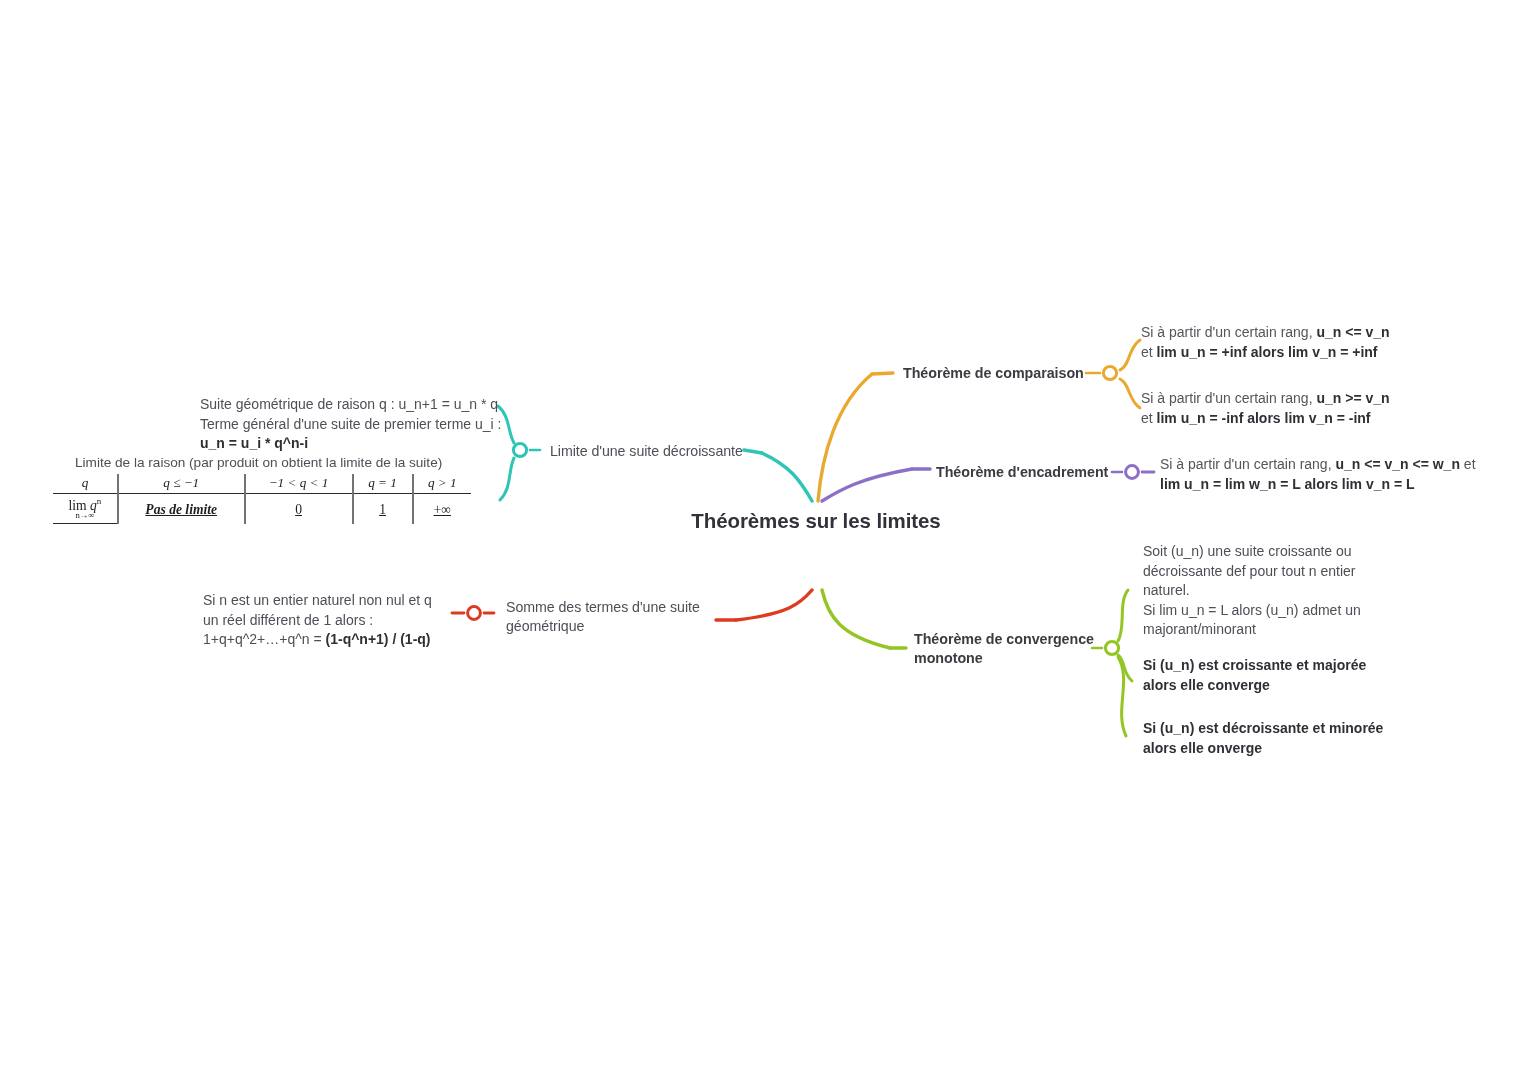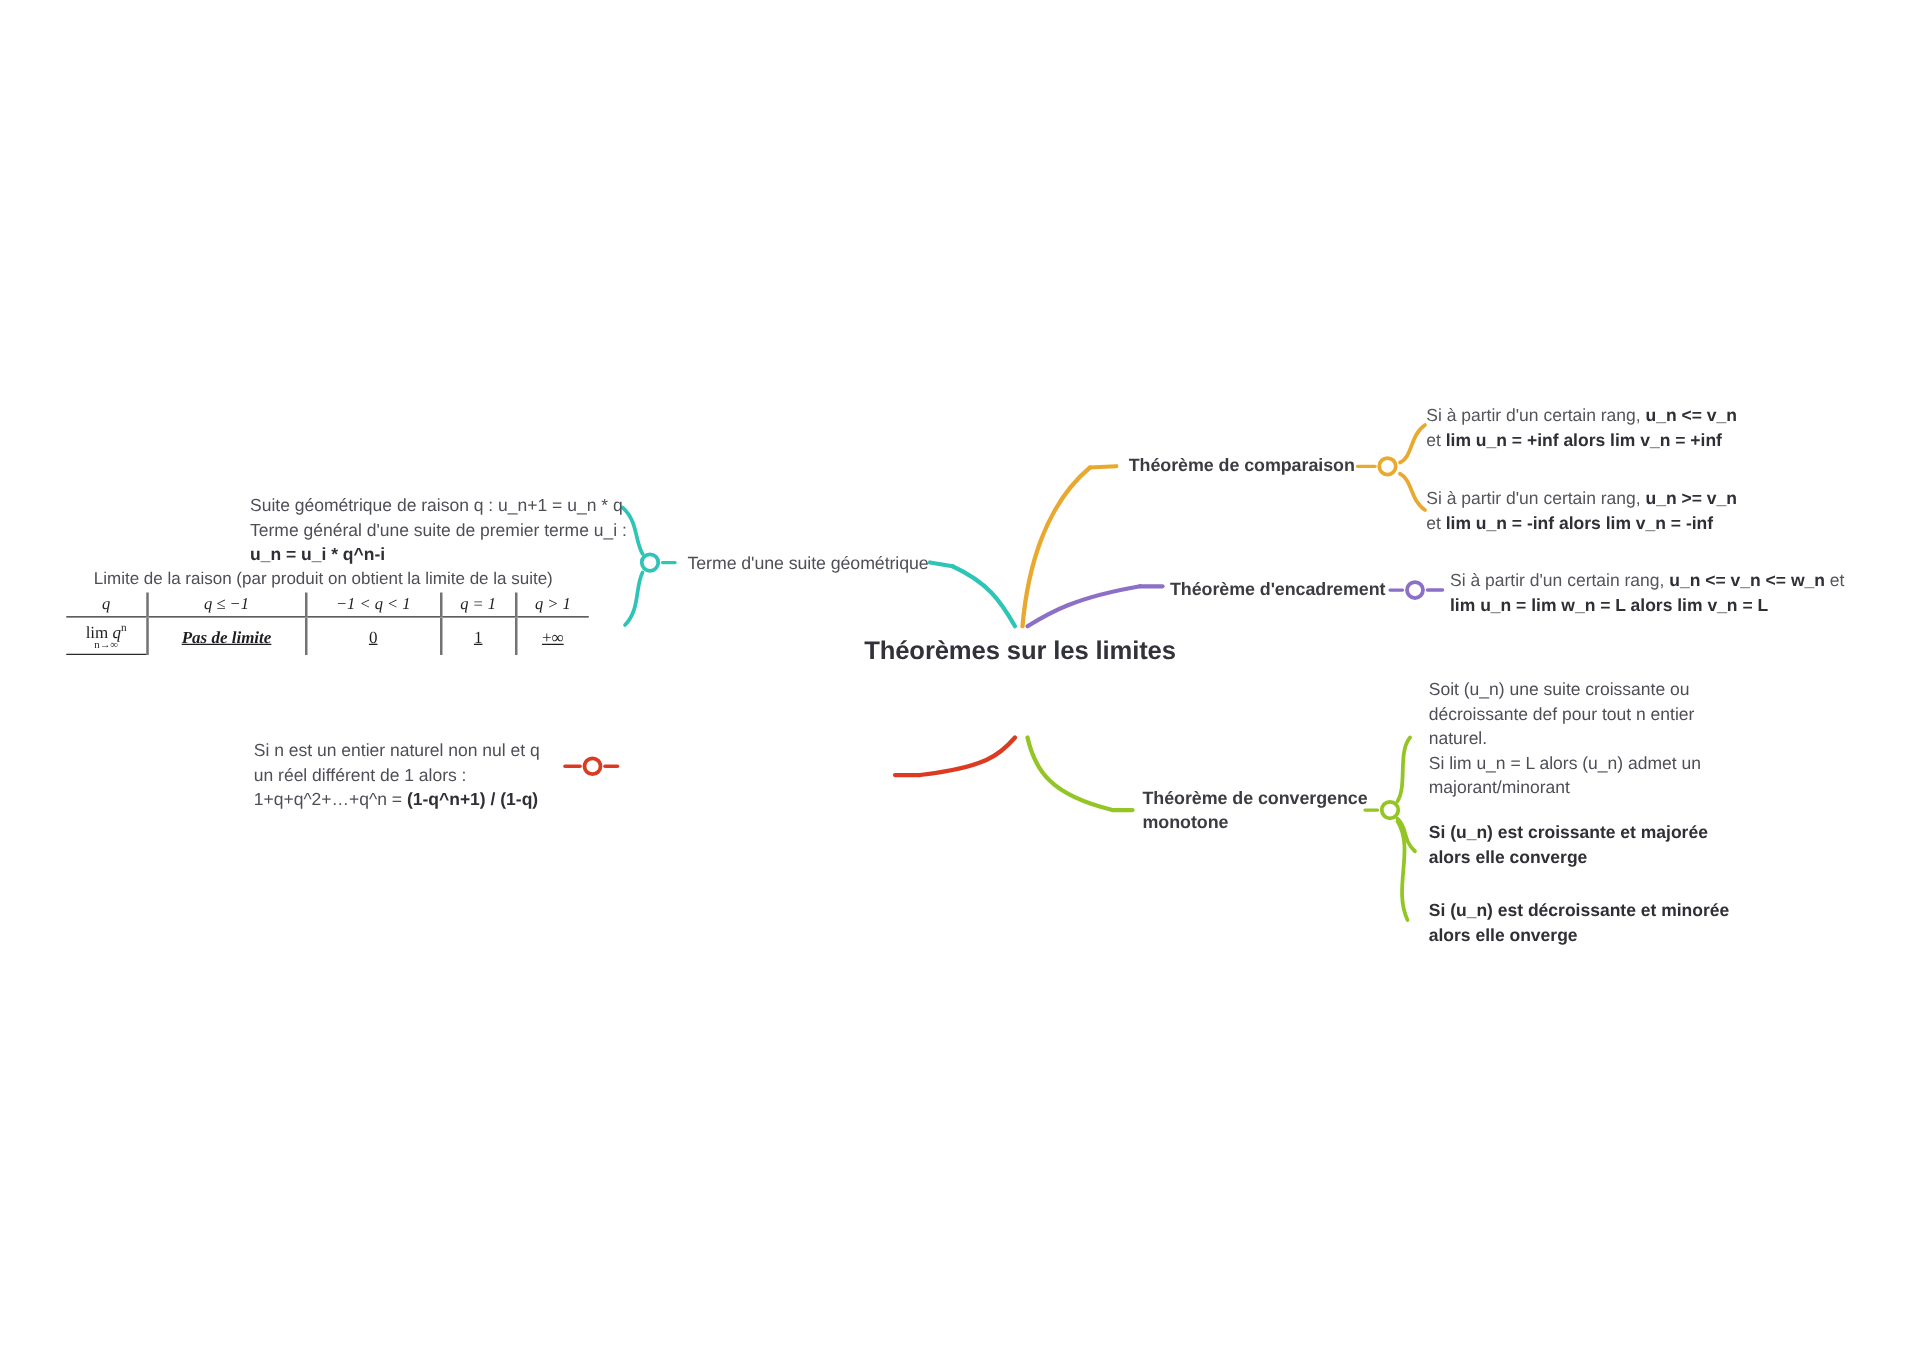--- a/index.html
+++ b/index.html
@@ -212,21 +212,21 @@
     <div>Si (u_n) est croissante et majorée</div>
     <div>alors elle converge</div>
   </div>
 
   <div class="node-txt leaf allbold" style="left:1143px; top:719px; width:270px;">
     <div>Si (u_n) est décroissante et minorée</div>
     <div>alors elle onverge</div>
   </div>
 
   <div class="node-txt main-label" style="left:550px; top:442px; width:230px; font-weight:normal; font-size:14.2px; color:#4e4e57;">
-    <span>Terme d'une suite géométrique</span>
+    <span>Limite d'une suite décroissante</span>
   </div>
 
   <div class="node-txt leaf plain" style="left:180px; top:395px; width:330px;margin-left:20px;">
     <div>Suite géométrique de raison q : u_n+1 = u_n * q</div>
     <div>Terme général d'une suite de premier terme u_i :</div>
     <div><b>u_n = u_i * q^n-i</b></div>
   </div>
 
   <div id="table-wrap">
     <div id="table-caption">Limite de la raison (par produit on obtient la limite de la suite)</div>
@@ -248,20 +248,24 @@
           </td>
           <td class="vsep nolimit">Pas de limite</td>
           <td class="vsep">0</td>
           <td class="vsep">1</td>
           <td class="vsep">+∞</td>
         </tr>
       </tbody>
     </table>
   </div>
 
+  <div class="node-txt main-label" style="left:506px; top:598px; width:215px; font-weight:normal; font-size:14.2px; color:#4e4e57;">
+    <div>Somme des termes d'une suite</div>
+    <div>géométrique</div>
+  </div>
 
   <div class="node-txt leaf plain" style="left:203px; top:591px; width:260px;">
     <div>Si n est un entier naturel non nul et q</div>
     <div>un réel différent de 1 alors :</div>
     <div><span>1+q+q^2+…+q^n = </span><b>(1-q^n+1) / (1-q)</b></div>
   </div>
 
 </div>
 
 </body></html>

